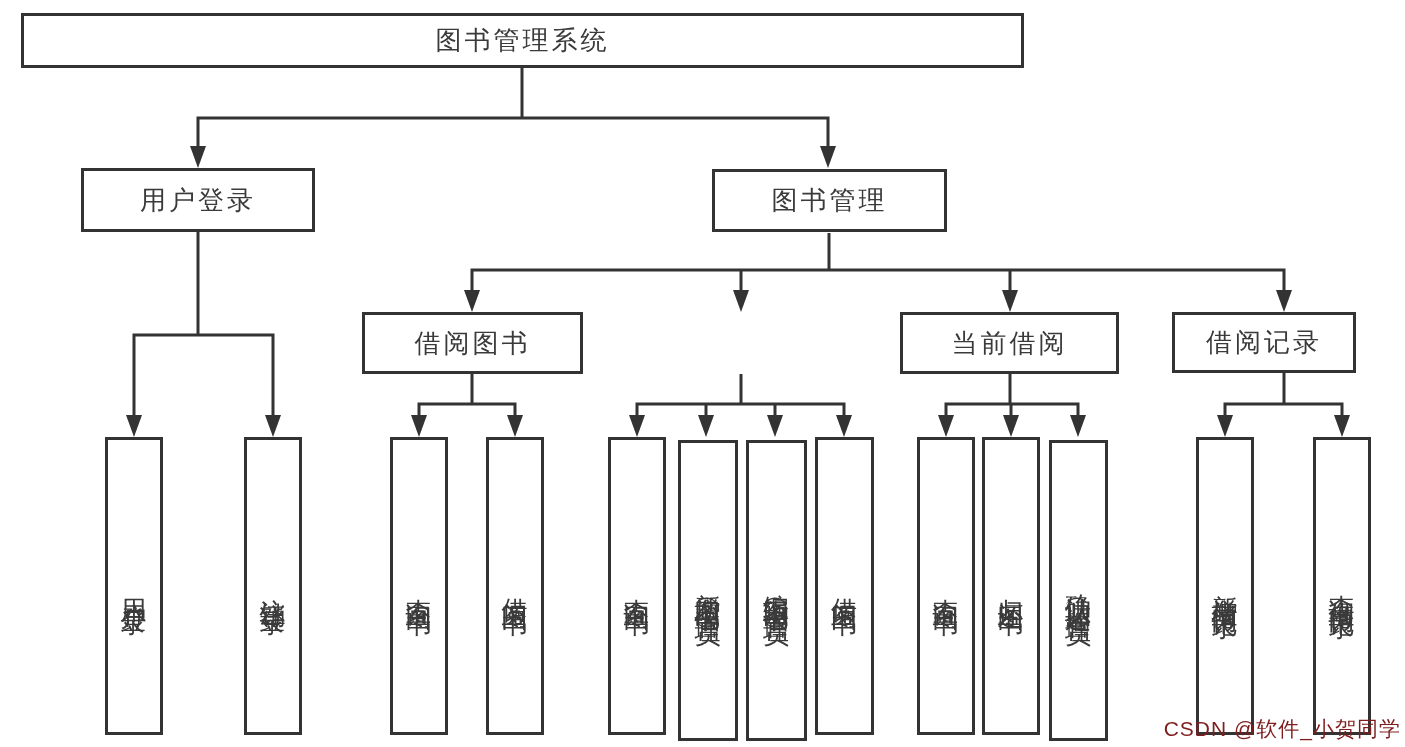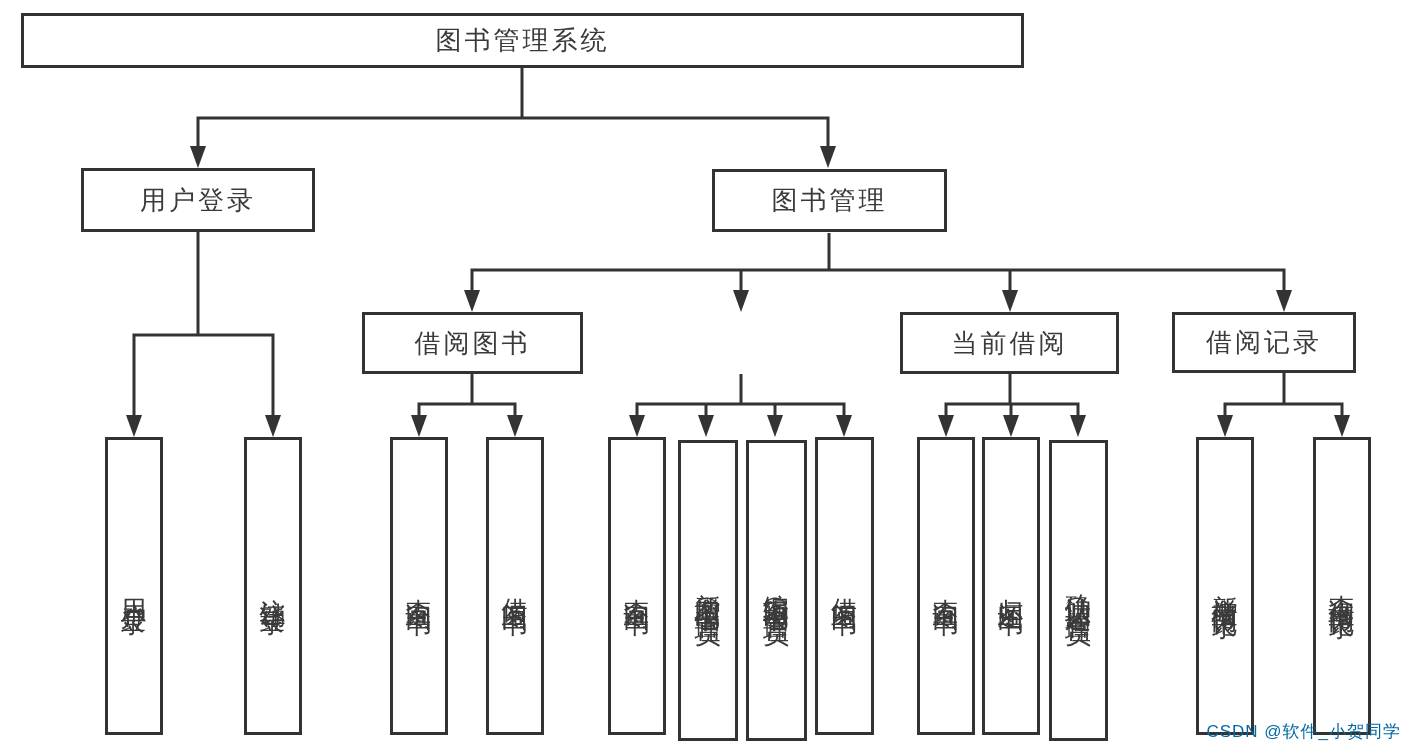--- a/index.html
+++ b/index.html
@@ -32,22 +32,22 @@
     writing-mode:vertical-rl;
     text-orientation:mixed;
     letter-spacing:4px;
     white-space:normal;
     line-height:1;
   }
   #watermark{
     position:absolute;
     right:4px;
     bottom:4px;
-    font-size:17px;
-    color:#0369a1;
+    font-size:21px;
+    color:#7f1d1d;
     letter-spacing:1px;
     z-index:3;
   }
 </style>
 </head>
 <body>
 
 <div id="canvas">
 
   <svg id="wires" xmlns="http://www.w3.org/2000/svg" viewBox="0 0 1405 747">

